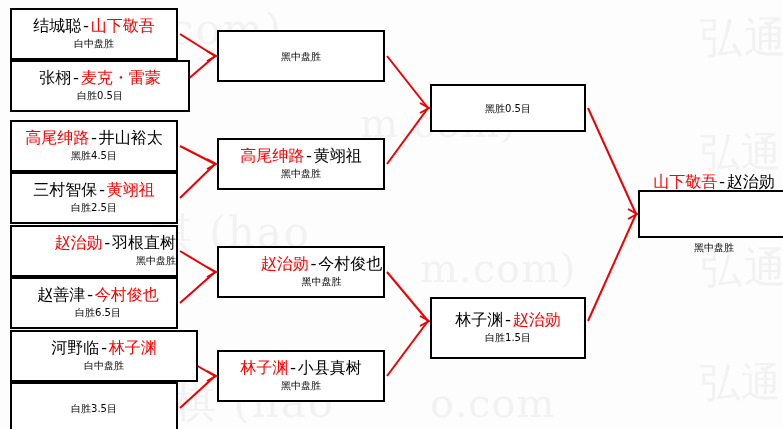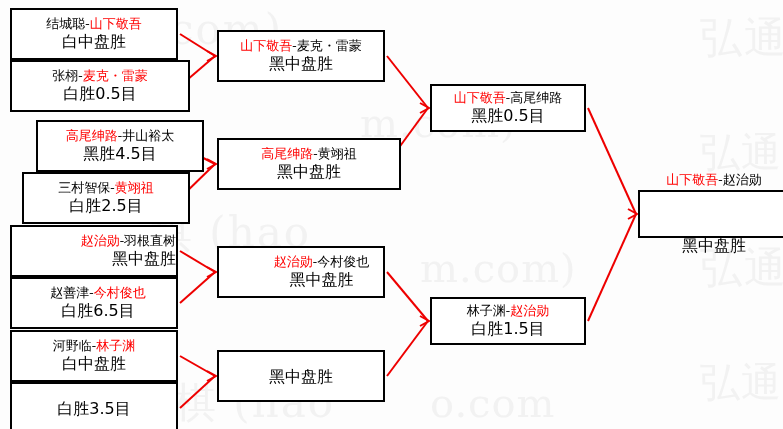--- a/index.html
+++ b/index.html
@@ -35,30 +35,30 @@
     border:2px solid #000000;
     z-index:2;
     display:flex;
     flex-direction:column;
     align-items:center;
     justify-content:center;
     line-height:1.12;
   }
   .ln{
     white-space:nowrap;
-    font-size:13px;
+    font-size:16px;
     color:#000000;
-    font-family:Liberation Serif, serif;
+    font-family:Liberation Mono, monospace;
   }
   .ln .w{color:#ff0000;}
   .ln .l{color:#000000;}
   .ln .sep{color:#000000;}
   .res{
     white-space:nowrap;
-    font-size:16px;
+    font-size:10px;
     color:#000000;
     margin-top:1px;
   }
 </style>
 </head>
 <body>
 
 <div id="stage">
 
   <div id="watermark-layer">
@@ -100,63 +100,62 @@
 
   <div id="box-layer">
       <div class="box" style="left: 10px; top: 8px; width: 168px; height: 52px;">
         <div class="ln"><span class="l">结城聪</span><span class="sep">-</span><span class="w">山下敬吾</span></div>
         <div class="res">白中盘胜</div>
       </div>
       <div class="box" style="left: 10px; top: 60px; width: 180px; height: 52px;">
         <div class="ln"><span class="l">张栩</span><span class="sep">-</span><span class="w">麦克・雷蒙</span></div>
         <div class="res">白胜0.5目</div>
       </div>
-      <div class="box" style="left: 10px; top: 120px; width: 168px; height: 52px; margin-left: 26px;">
+      <div class="box" style="left: 10px; top: 120px; width: 168px; height: 52px;">
         <div class="ln"><span class="w">高尾绅路</span><span class="sep">-</span><span class="l">井山裕太</span></div>
         <div class="res">黑胜4.5目</div>
       </div>
-      <div class="box" style="left: 10px; top: 172px; width: 168px; height: 52px; margin-left: 12px;">
+      <div class="box" style="left: 10px; top: 172px; width: 168px; height: 52px;">
         <div class="ln"><span class="l">三村智保</span><span class="sep">-</span><span class="w">黄翊祖</span></div>
         <div class="res">白胜2.5目</div>
       </div>
       <div class="box" style="left: 10px; top: 225px; width: 168px; height: 52px; align-items: flex-end;">
         <div class="ln"><span class="w">赵治勋</span><span class="sep">-</span><span class="l">羽根直树</span></div>
         <div class="res">黑中盘胜</div>
       </div>
       <div class="box" style="left: 10px; top: 277px; width: 168px; height: 52px; padding-left: 8px;">
         <div class="ln"><span class="l">赵善津</span><span class="sep">-</span><span class="w">今村俊也</span></div>
         <div class="res">白胜6.5目</div>
       </div>
-      <div class="box" style="left: 10px; top: 330px; width: 168px; height: 52px;">
+      <div class="box" style="left: 10px; top: 330px; width: 188px; height: 52px;">
         <div class="ln"><span class="l">河野临</span><span class="sep">-</span><span class="w">林子渊</span></div>
         <div class="res">白中盘胜</div>
       </div>
       <div class="box" style="left: 10px; top: 382px; width: 168px; height: 52px;">
         <div class="res">白胜3.5目</div>
       </div>
       <div class="box" style="left: 217px; top: 30px; width: 168px; height: 52px;">
-        <div class="ln"><span class="w">山下敬吾</span><span class="sep">-</span><span class="l">麦克・雷蒙</span></div>
         <div class="res">黑中盘胜</div>
       </div>
-      <div class="box" style="left: 217px; top: 138px; width: 184px; height: 52px;">
+      <div class="box" style="left: 217px; top: 138px; width: 168px; height: 52px;">
         <div class="ln"><span class="w">高尾绅路</span><span class="sep">-</span><span class="l">黄翊祖</span></div>
         <div class="res">黑中盘胜</div>
       </div>
       <div class="box" style="left: 217px; top: 246px; width: 168px; height: 52px; padding-left: 41px;">
         <div class="ln"><span class="w">赵治勋</span><span class="sep">-</span><span class="l">今村俊也</span></div>
         <div class="res">黑中盘胜</div>
       </div>
       <div class="box" style="left: 217px; top: 350px; width: 168px; height: 52px;">
+        <div class="ln"><span class="w">林子渊</span><span class="sep">-</span><span class="l">小县真树</span></div>
         <div class="res">黑中盘胜</div>
       </div>
       <div class="box" style="left: 430px; top: 84px; width: 156px; height: 48px;">
-        <div class="ln"><span class="w">山下敬吾</span><span class="sep">-</span><span class="l">高尾绅路</span></div>
         <div class="res">黑胜0.5目</div>
       </div>
-      <div class="box" style="left: 430px; top: 297px; width: 156px; height: 48px;">
+      <div class="box" style="left: 430px; top: 297px; width: 156px; height: 62px;">
         <div class="ln"><span class="l">林子渊</span><span class="sep">-</span><span class="w">赵治勋</span></div>
         <div class="res">白胜1.5目</div>
       </div>
       <div class="box" style="left: 638px; top: 190px; width: 152px; height: 48px; gap: 48px;">
         <div class="ln"><span class="w">山下敬吾</span><span class="sep">-</span><span class="l">赵治勋</span></div>
         <div class="res">黑中盘胜</div>
       </div>
     </div>
 
 </div>

